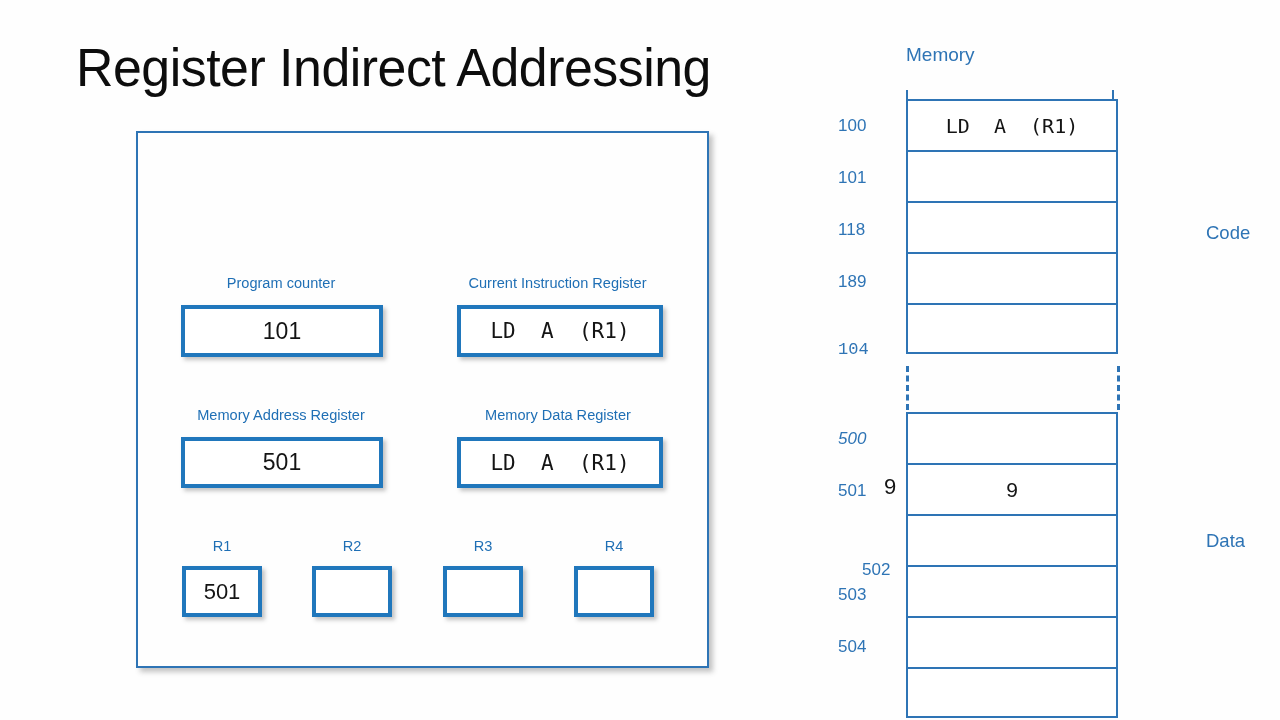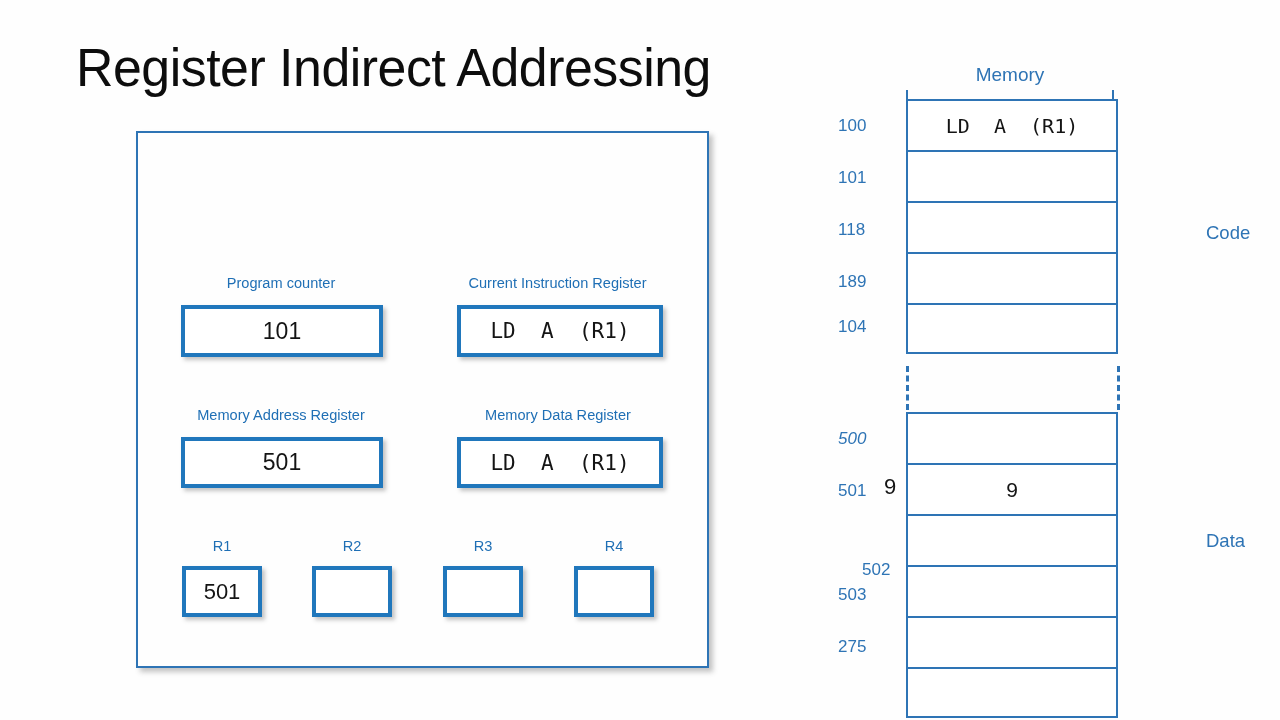--- a/index.html
+++ b/index.html
@@ -95,23 +95,23 @@
   .gpr-box .reg-value.num { font-size: 22px; }
   #r1-label { left: 192px; } #r1-box { left: 182px; }
   #r2-label { left: 322px; } #r2-box { left: 312px; }
   #r3-label { left: 453px; } #r3-box { left: 443px; }
   #r4-label { left: 584px; } #r4-box { left: 574px; }
 
   
   #memory-title {
     position: absolute;
     left: 906px;
-    top: 64px;
+    top: 44px;
     width: 208px;
-    text-align: center;
+    text-align: left;
     color: #2E74B5;
     font-size: 19px;
     font-family: "Liberation Sans", sans-serif;
   }
 
   
   .mem-stub {
     position: absolute;
     width: 2px;
     background: #2E74B5;
@@ -262,21 +262,21 @@
   </div>
   <div class="mem-row">
     <span class="mem-cell-text"></span>
   </div>
 </div>
 
 <div class="addr-label" style="top:116px;">100</div>
 <div class="addr-label" style="top:168px;">101</div>
 <div class="addr-label" style="top:220px;">118</div>
 <div class="addr-label" style="top:272px;">189</div>
-<div class="addr-label" style="top:317px;">104</div>
+<div class="addr-label" style="top:340px;font-family:Liberation Mono, monospace;">104</div>
 
 <div id="mem-gap"></div>
 
 <div class="mem-block" id="data-block">
   <div class="mem-row">
     <span class="mem-cell-text"></span>
   </div>
   <div class="mem-row">
     <span class="mem-cell-text num">9</span>
   </div>
@@ -291,18 +291,18 @@
   </div>
   <div class="mem-row">
     <span class="mem-cell-text"></span>
   </div>
 </div>
 
 <div class="addr-label" style="top:429px;font-style:italic;">500</div>
 <div class="addr-label" style="top:481px;">501</div>
 <div class="addr-label" style="top:560px;margin-left:24px;">502</div>
 <div class="addr-label" style="top:585px;">503</div>
-<div class="addr-label" style="top:637px;">275</div>
+<div class="addr-label" style="top:637px;">504</div>
 
 <div id="floating-value">9</div>
 
 <div class="section-label" id="code-label">Code</div>
 <div class="section-label" id="data-label">Data</div>
 
 </body></html>

